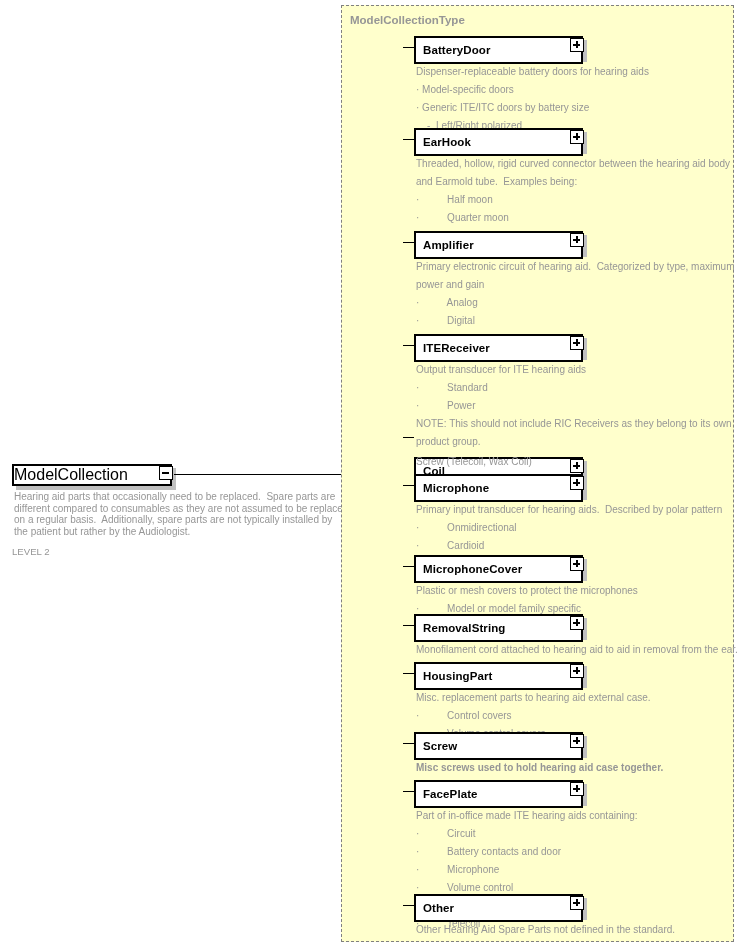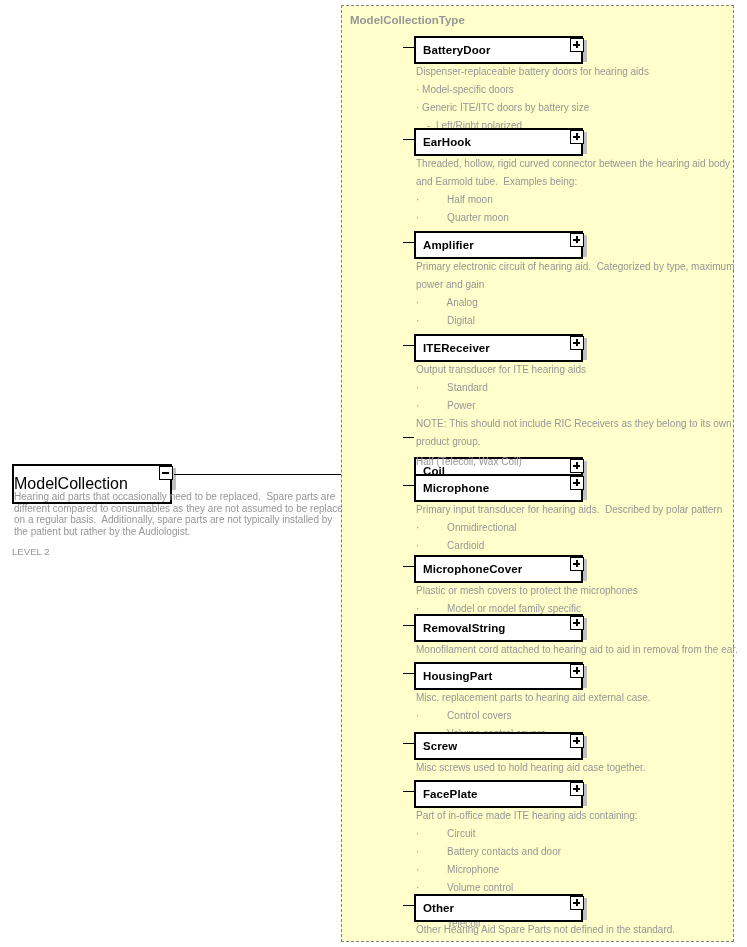--- a/index.html
+++ b/index.html
@@ -104,21 +104,21 @@
   }
   #root-node .shadow {
     position: absolute;
     left: 4px; top: 4px;
     width: 160px; height: 22px;
     background: #c0c0c0;
   }
   #root-node .face {
     position: absolute;
     left: 0; top: 0;
-    width: 160px; height: 40px;
+    width: 160px; height: 22px;
     background: #ffffff;
     border: 2px solid #000000;
     display: flex;
     align-items: center;
   }
   #root-desc {
     position: absolute;
     left: 14px; top: 491px;
     font-size: 10px;
     line-height: 11.6px;
@@ -279,21 +279,21 @@
 NOTE: This should not include RIC Receivers as they belong to its own
 product group.</div>
       <div class="wire hwire" style="left: 403px; top: 437px; width: 11px;"></div>
       <div class="node" style="left: 414px; top: 426px; margin-top: 31px;">
         <div class="shadow"></div>
         <div class="face">
           <span class="label">Coil</span>
         </div>
         <div class="expander plus"></div>
       </div>
-      <div class="desc" style="left: 416px; top: 453px;">Half (Telecoil, Wax Coil)</div>
+      <div class="desc" style="left: 416px; top: 453px;">Screw (Telecoil, Wax Coil)</div>
       <div class="wire hwire" style="left: 403px; top: 485px; width: 11px;"></div>
       <div class="node" style="left: 414px; top: 474px;">
         <div class="shadow"></div>
         <div class="face">
           <span class="label">Microphone</span>
         </div>
         <div class="expander plus"></div>
       </div>
       <div class="desc" style="left: 416px; top: 501px;">Primary input transducer for hearing aids.  Described by polar pattern
 ·          Onmidirectional
@@ -330,21 +330,21 @@
 ·          Control covers
 ·          Volume control covers</div>
       <div class="wire hwire" style="left: 403px; top: 743px; width: 11px;"></div>
       <div class="node" style="left: 414px; top: 732px;">
         <div class="shadow"></div>
         <div class="face">
           <span class="label">Screw</span>
         </div>
         <div class="expander plus"></div>
       </div>
-      <div class="desc" style="left: 416px; top: 759px;">Misc screws used to hold hearing aid case together.</div>
+      <div class="desc" style="left: 416px; top: 759px; font-weight: bold;">Misc screws used to hold hearing aid case together.</div>
       <div class="wire hwire" style="left: 403px; top: 791px; width: 11px;"></div>
       <div class="node" style="left: 414px; top: 780px;">
         <div class="shadow"></div>
         <div class="face">
           <span class="label">FacePlate</span>
         </div>
         <div class="expander plus"></div>
       </div>
       <div class="desc" style="left: 416px; top: 807px;">Part of in-office made ITE hearing aids containing:
 ·          Circuit

